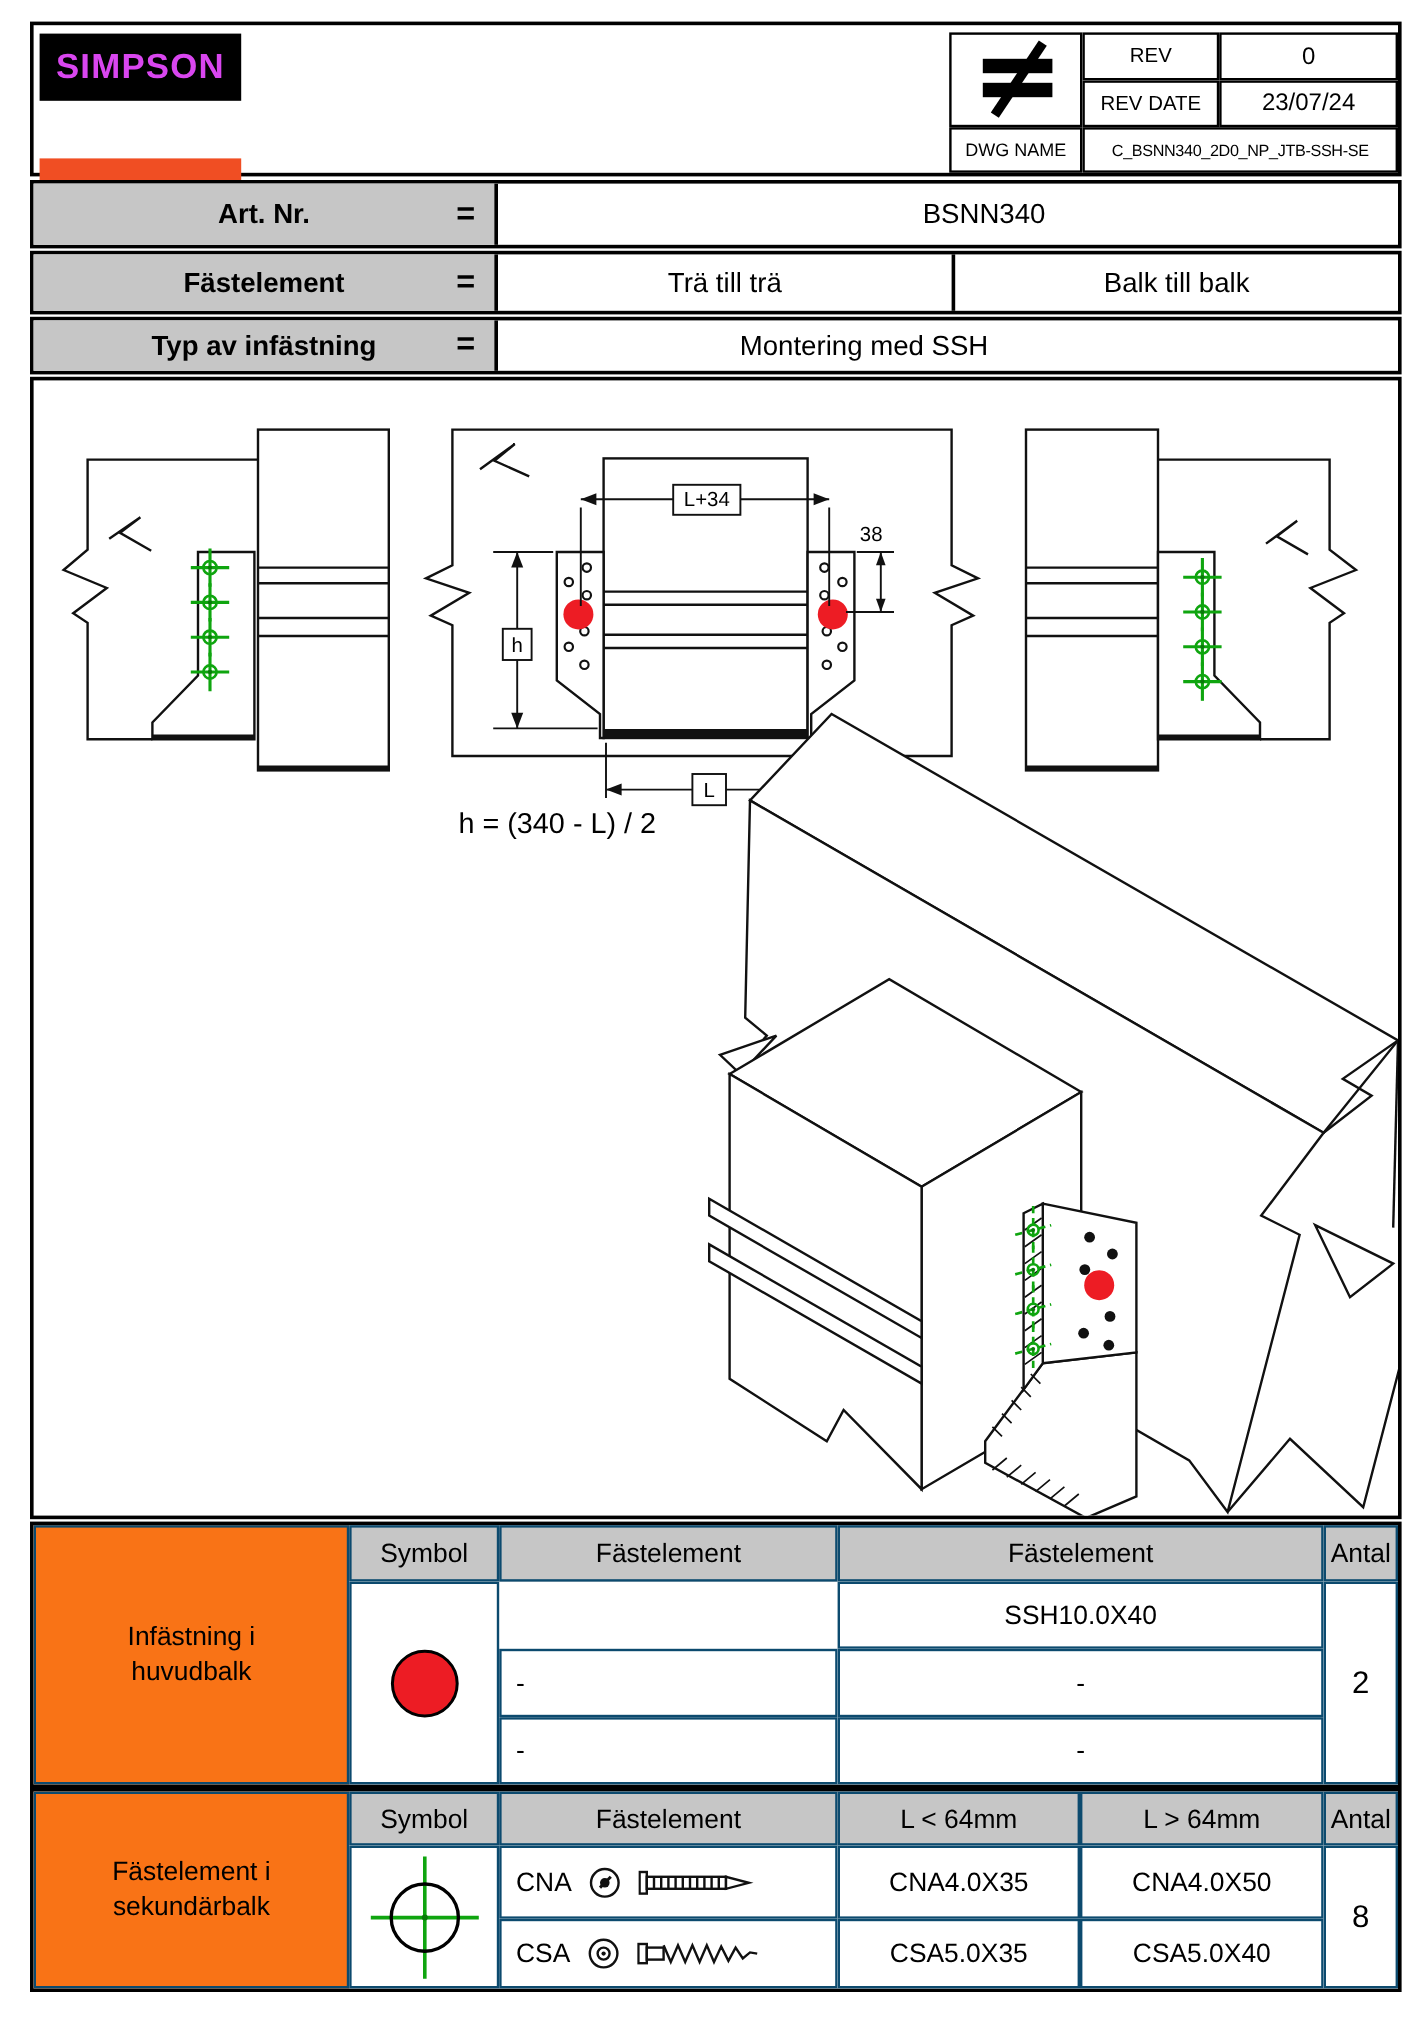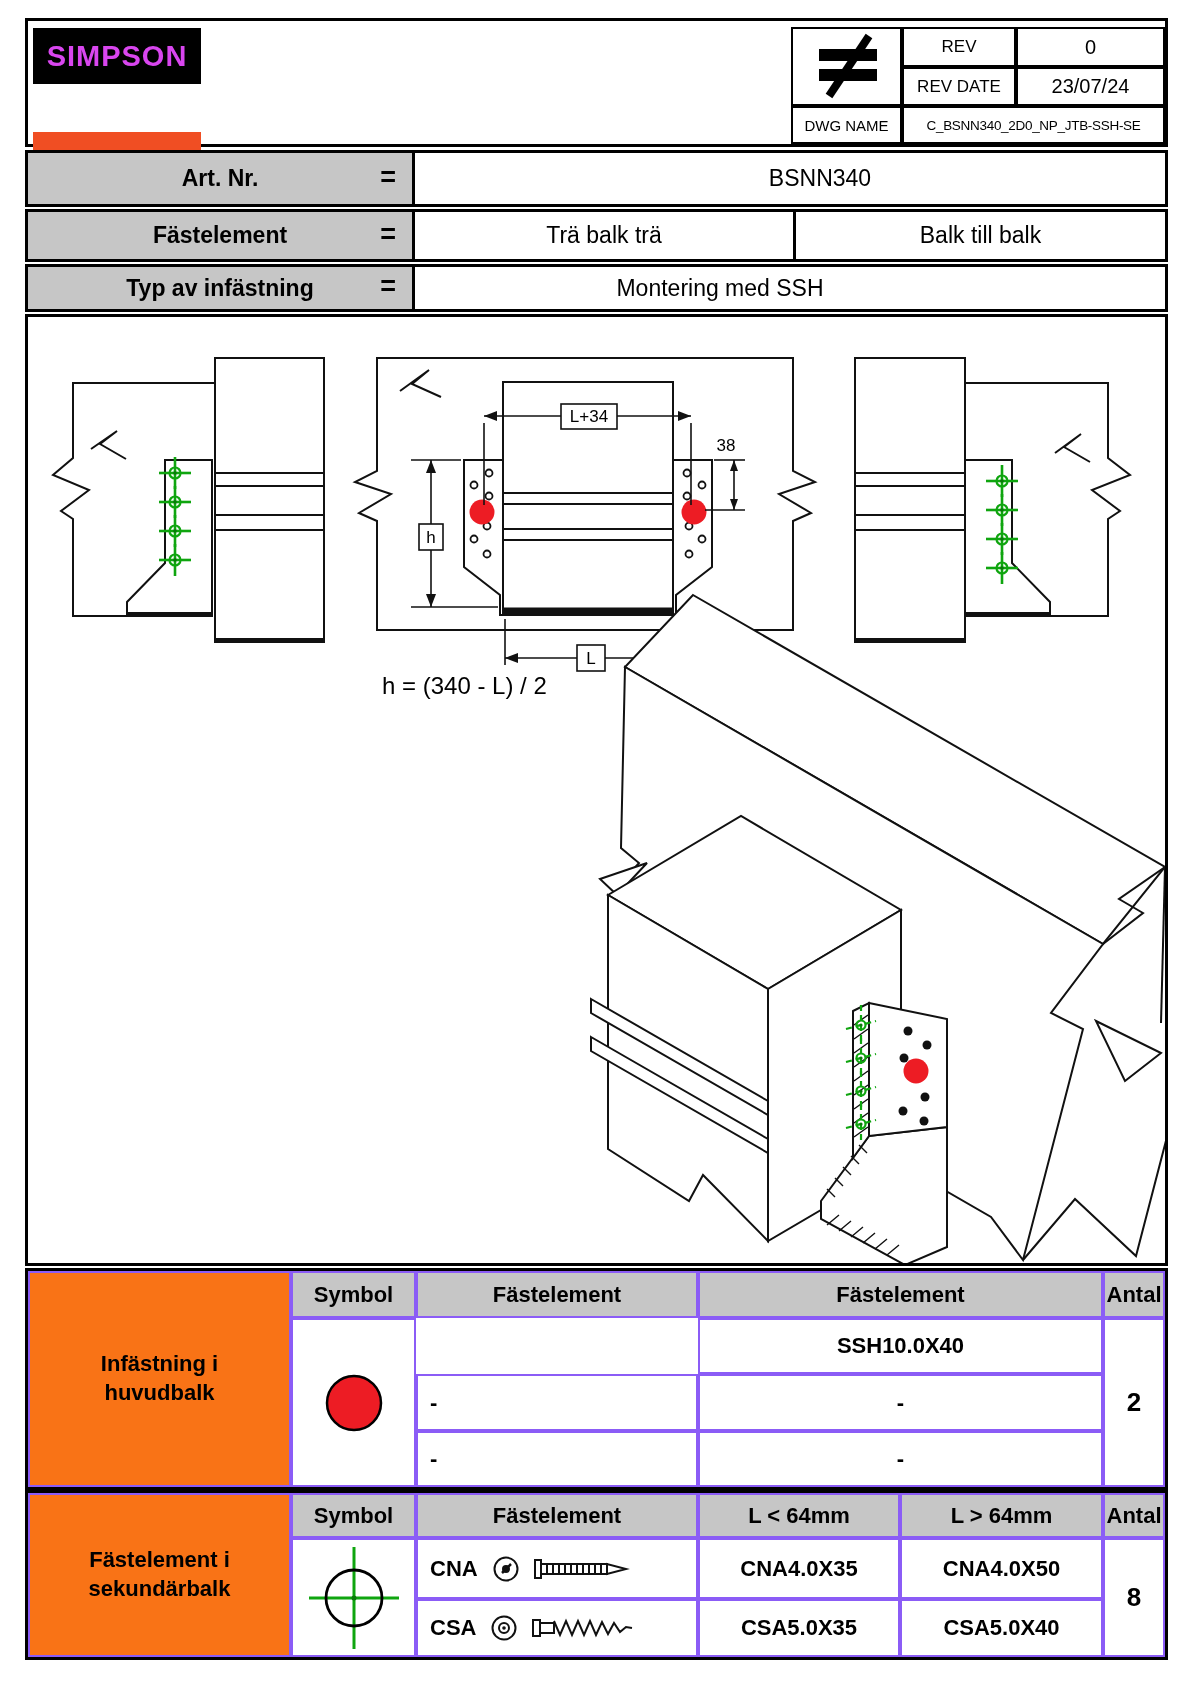--- a/index.html
+++ b/index.html
@@ -15,21 +15,21 @@
   #page-title span{font-size:46px;border-bottom:3px solid #000;padding:0 10px 2px 10px;}
   .tb-cell{position:absolute;border:2px solid #000;display:flex;align-items:center;justify-content:center;background:#fff;}
   .tb-lab{font-size:17px;}
   .tb-val{font-size:20px;}
   .tb-dwg{font-size:13.5px;letter-spacing:-0.3px;}
   
   .info-label{position:absolute;left:0;top:0;bottom:0;width:387px;background:#c6c6c6;border-right:3px solid #000;display:flex;align-items:center;justify-content:center;font-weight:bold;font-size:23px;}
   .info-eq{position:absolute;right:16px;top:50%;transform:translateY(-54%);font-weight:900;font-size:27px;}
   .info-val{font-size:23px;}
   
-  .tcell{position:absolute;border:2px solid #8b5cf6;background:#fff;display:flex;align-items:center;justify-content:center;font-size:22px;font-weight:bold;}
+  .tcell{position:absolute;border:2px solid #0c4a6e;background:#fff;display:flex;align-items:center;justify-content:center;font-size:22px;font-weight:normal;}
   .thead{background:#c6c6c6;}
   .tgray{background:#f97316;text-align:center;line-height:1.3;}
   .fastcell{justify-content:flex-start;padding-left:12px;gap:14px;}
   .antal{font-size:26px;}
   svg{display:block;}
   .ln{stroke:#111;stroke-width:2;fill:none;}
   .lnf{stroke:#111;stroke-width:2;fill:#fff;}
   .dim{stroke:#111;stroke-width:1.6;fill:none;}
   .dimt{font-size:17px;text-anchor:middle;fill:#000;}
   .arr{fill:#111;stroke:none;}
@@ -74,21 +74,21 @@
     <span>Art. Nr.</span>
     <span class="info-eq">=</span>
   </div>
   <div class="abs flexc info-val" style="left:387px;right:0;top:0;bottom:0;padding-left:60px;">BSNN340</div>
 </div>
 <div class="box" style="left:25px;top:209px;width:1143px;height:53px;">
   <div class="info-label">
     <span>Fästelement</span>
     <span class="info-eq">=</span>
   </div>
-  <div class="abs flexc info-val" style="left:387px;width:378px;top:0;bottom:0;">Trä balk trä</div>
+  <div class="abs flexc info-val" style="left:387px;width:378px;top:0;bottom:0;">Trä till trä</div>
   <div class="abs flexc info-val" style="left:765px;right:0;top:0;bottom:0;border-left:3px solid #000;">Balk till balk</div>
 </div>
 <div class="box" style="left:25px;top:264px;width:1143px;height:48px;">
   <div class="info-label">
     <span>Typ av infästning</span>
     <span class="info-eq">=</span>
   </div>
   <div class="abs flexc info-val" style="left:387px;right:0;top:0;bottom:0;padding-right:140px;">Montering med SSH</div>
 </div>
 

